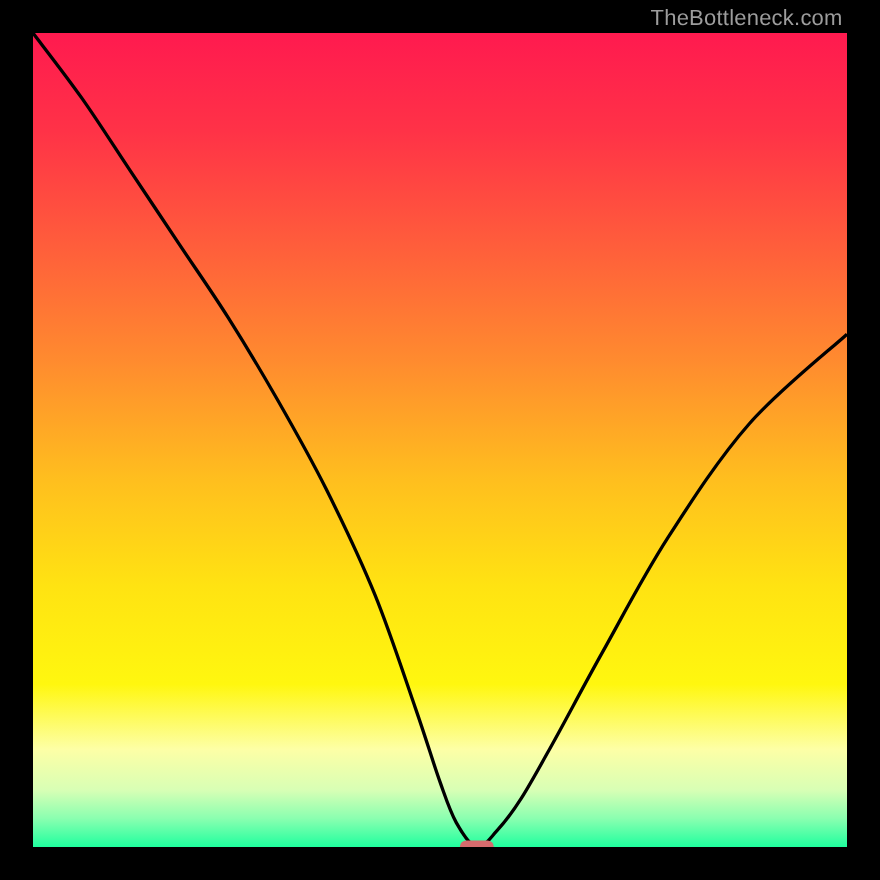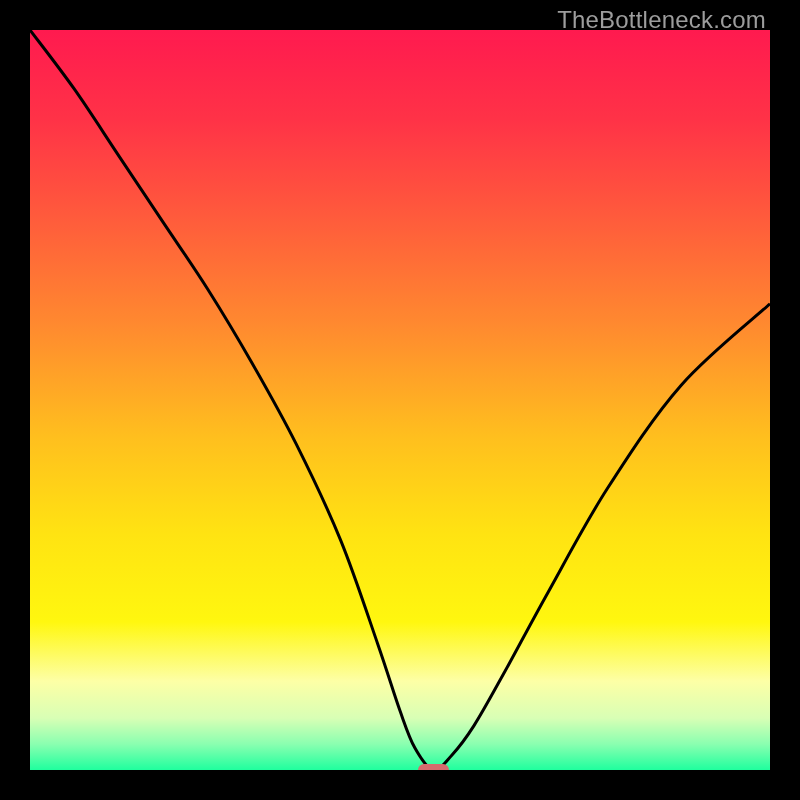--- a/index.html
+++ b/index.html
@@ -27,21 +27,21 @@
   }
   .gradient-bg {
     position: absolute;
     inset: 0;
   }
   .watermark {
     position: absolute;
     top: 6px;
     right: 34px;
     color: #9d9d9d;
-    font-size: 24px;
+    font-size: 20px;
     font-weight: 500;
     letter-spacing: 0.2px;
     user-select: none;
   }
   .curve-svg {
     position: absolute;
     inset: 0;
   }
   .marker {
     position: absolute;

